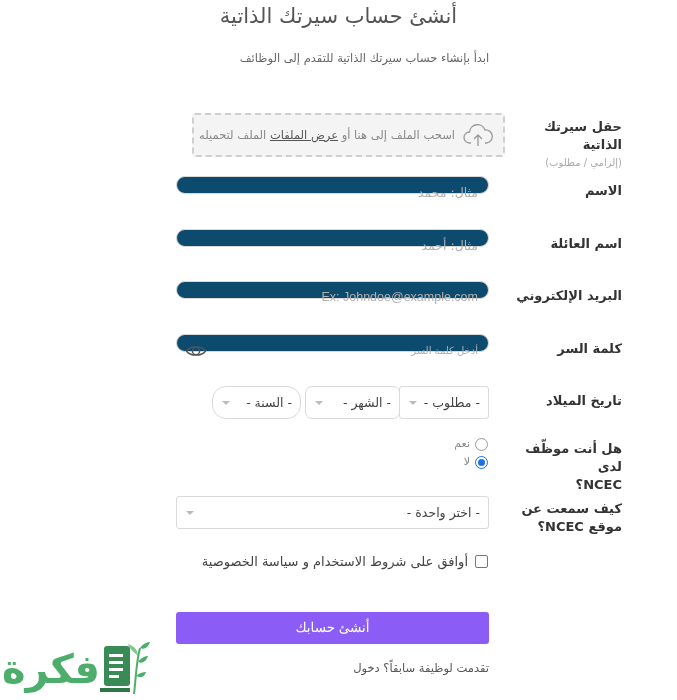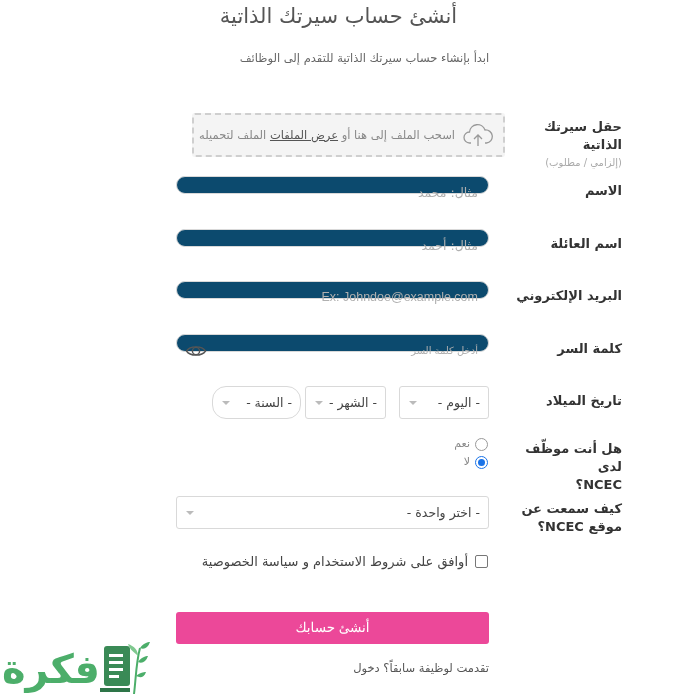--- a/index.html
+++ b/index.html
@@ -90,21 +90,21 @@
     font-size: 13px; color: #444; white-space: nowrap;
   }
   .agree .cb {
     position: absolute; right: 0; top: 2px; width: 13px; height: 13px;
     border: 1px solid #777; border-radius: 2px; background: #fff;
   }
   .agree .cb-label { display: inline-block; margin-right: 20px; line-height: 18px; }
 
   .submit {
     position: absolute; top: 612px; left: 176px; width: 313px; height: 32px;
-    background: #ec4899; border-radius: 3px; border: none;
+    background: #8b5cf6; border-radius: 3px; border: none;
     color: #fff; font-size: 13.5px; text-align: center; line-height: 32px;
   }
   .login-line {
     position: absolute; top: 661px; right: 188px; font-size: 11.5px; color: #555;
   }
 
   .logo { position: absolute; left: 0; top: 636px; width: 160px; height: 64px; direction: ltr; }
   .logo .logo-text {
     position: absolute; left: 2px; top: 10px; font-size: 40px; font-weight: bold;
     color: #4cae6a; letter-spacing: 1px; direction: rtl; line-height: 46px;
@@ -166,24 +166,24 @@
       <svg class="eye" viewBox="0 0 22 18">
         <path d="M1.5 9 C5 3.5 17 3.5 20.5 9 C17 14.5 5 14.5 1.5 9 Z" fill="none" stroke="#555" stroke-width="1.4"></path>
         <circle cx="11" cy="9" r="3.6" fill="none" stroke="#555" stroke-width="1.4"></circle>
       </svg>
     </div>
   </div>
 
   <div class="row" style="top:386px;height:33px;">
     <div class="label" style="top:6px;">تاريخ الميلاد</div>
     <div class="select" style="left:399px;width:90px;">
-      <span class="sv">- اليوم -</span>
-      <span class="caret"></span>
-    </div>
-    <div class="select" style="left:305px;width:81px;">
+      <span class="sv">- مطلوب -</span>
+      <span class="caret"></span>
+    </div>
+    <div class="select" style="left:305px;width:95px;border-radius:7px;">
       <span class="sv">- الشهر -</span>
       <span class="caret"></span>
     </div>
     <div class="select" style="left:212px;width:89px;border-radius:14px;">
       <span class="sv">- السنة -</span>
       <span class="caret"></span>
     </div>
   </div>
 
   <div class="row" style="top:436px;height:40px;">

